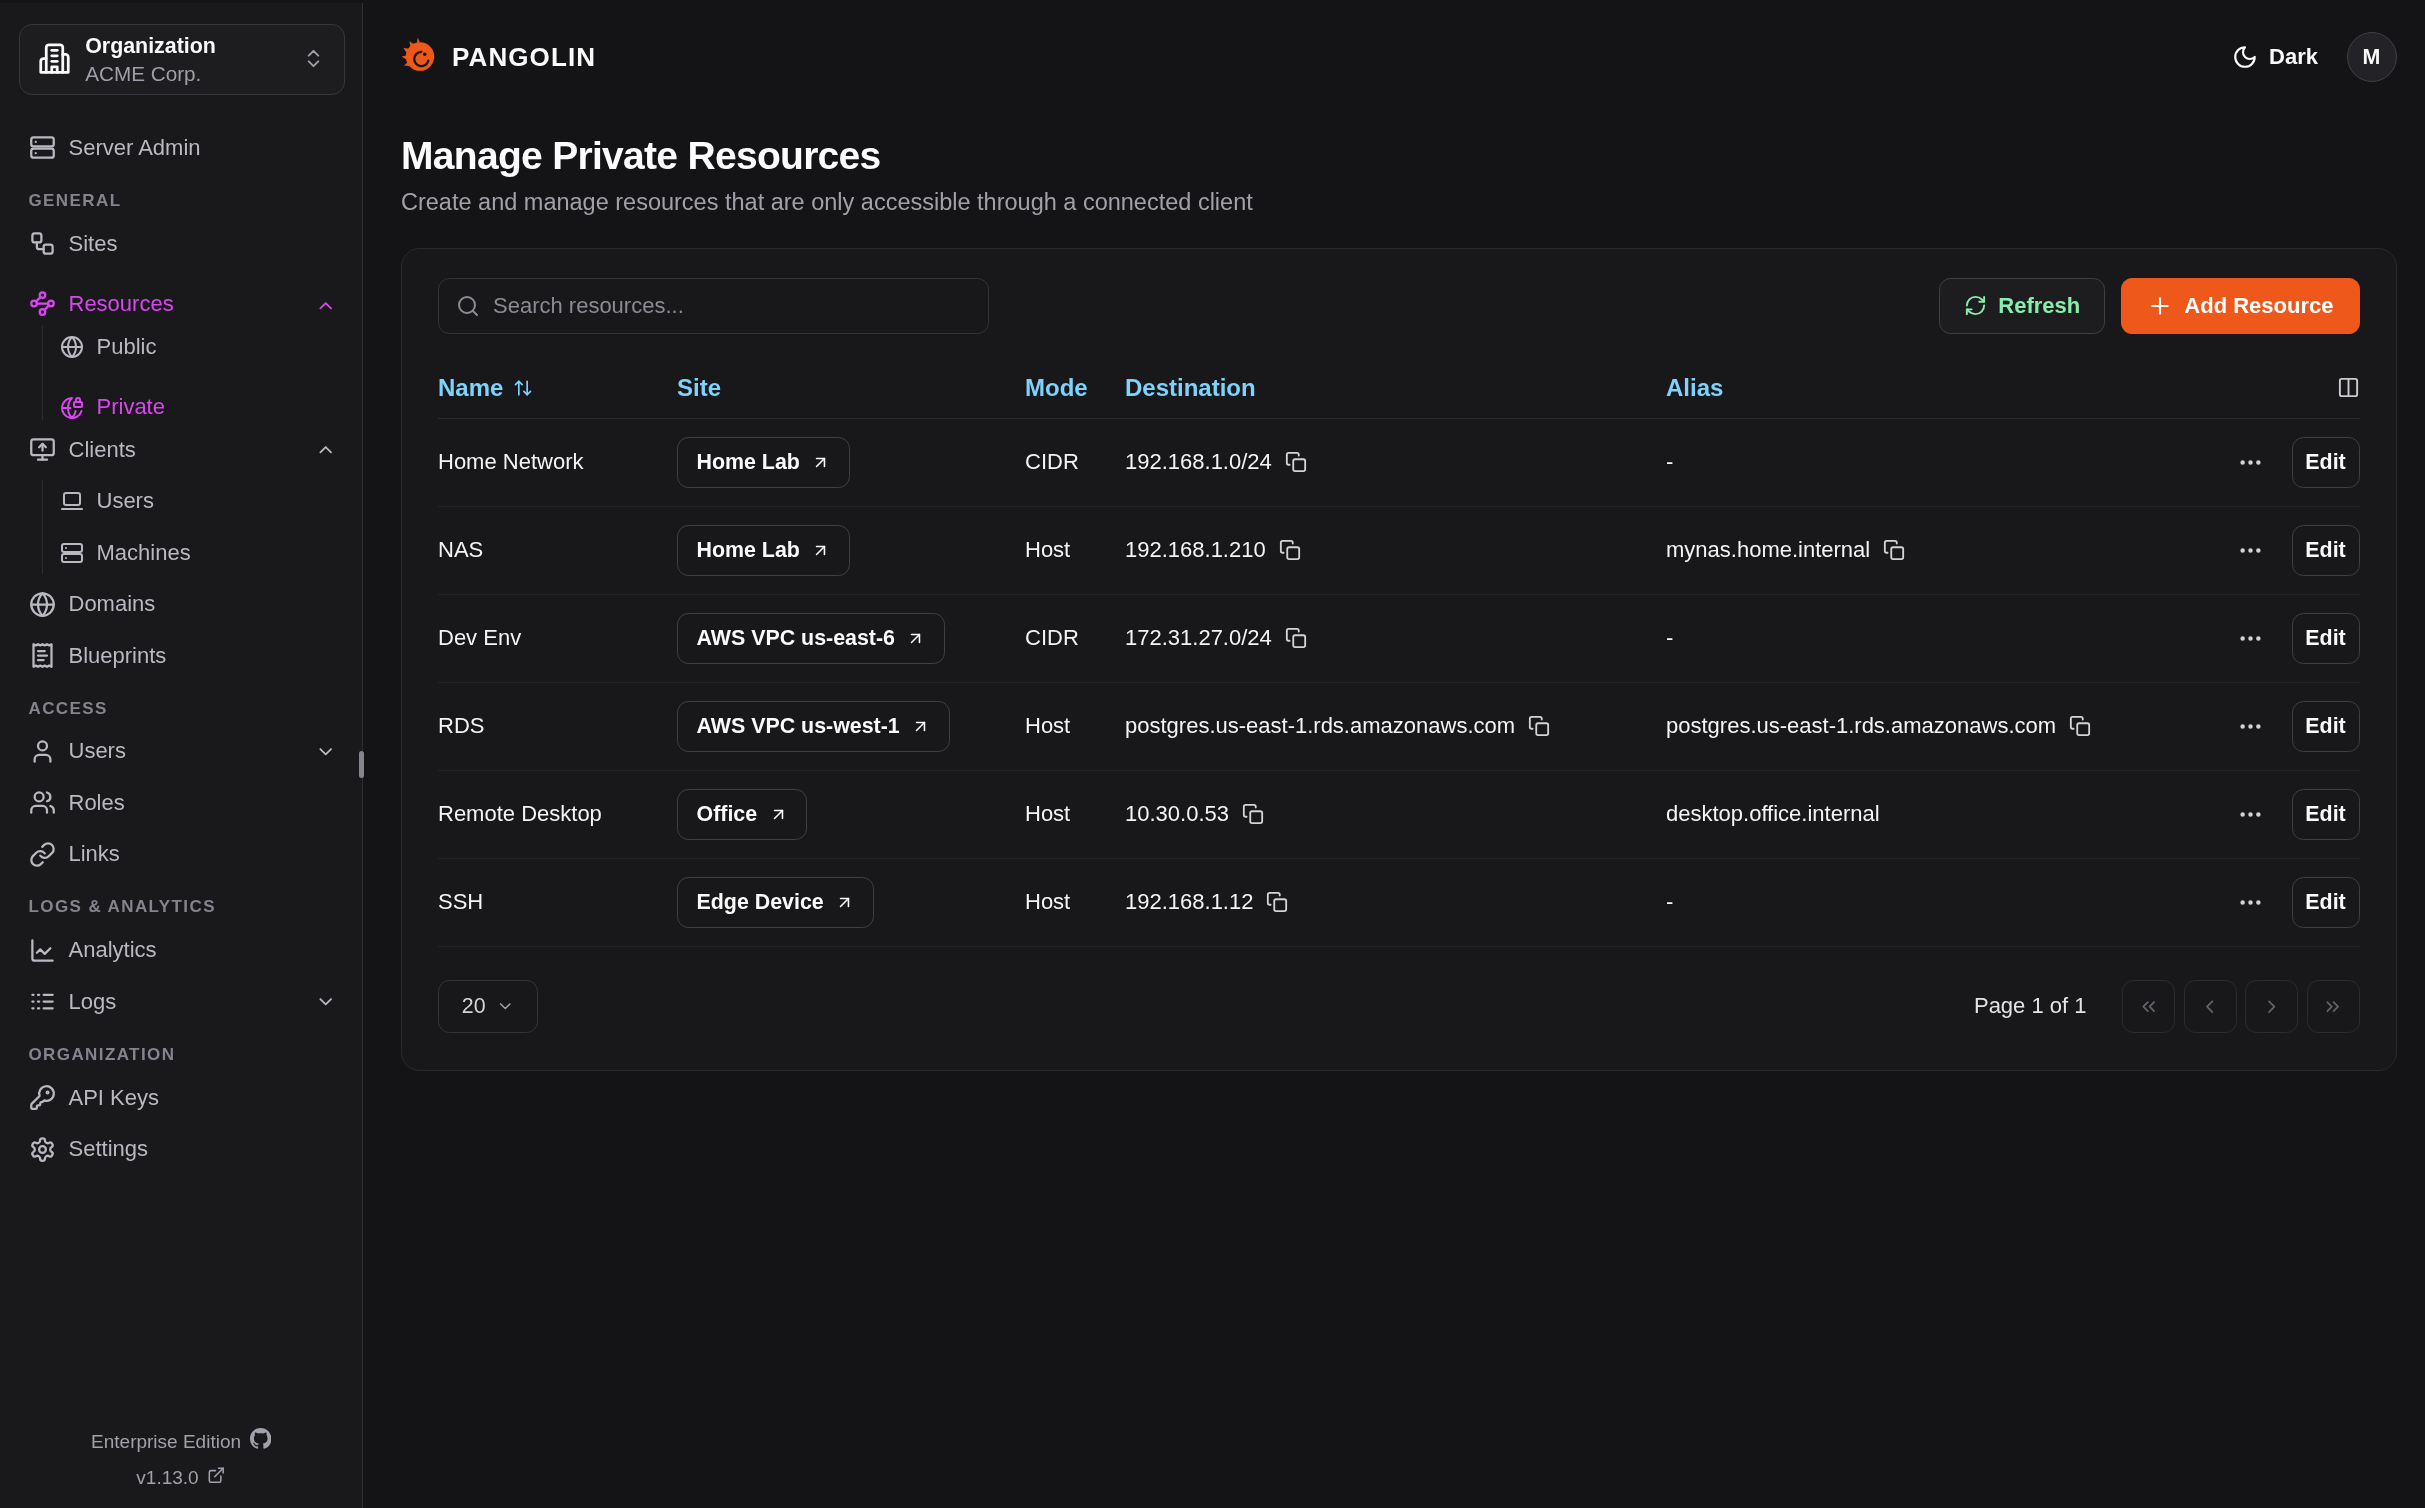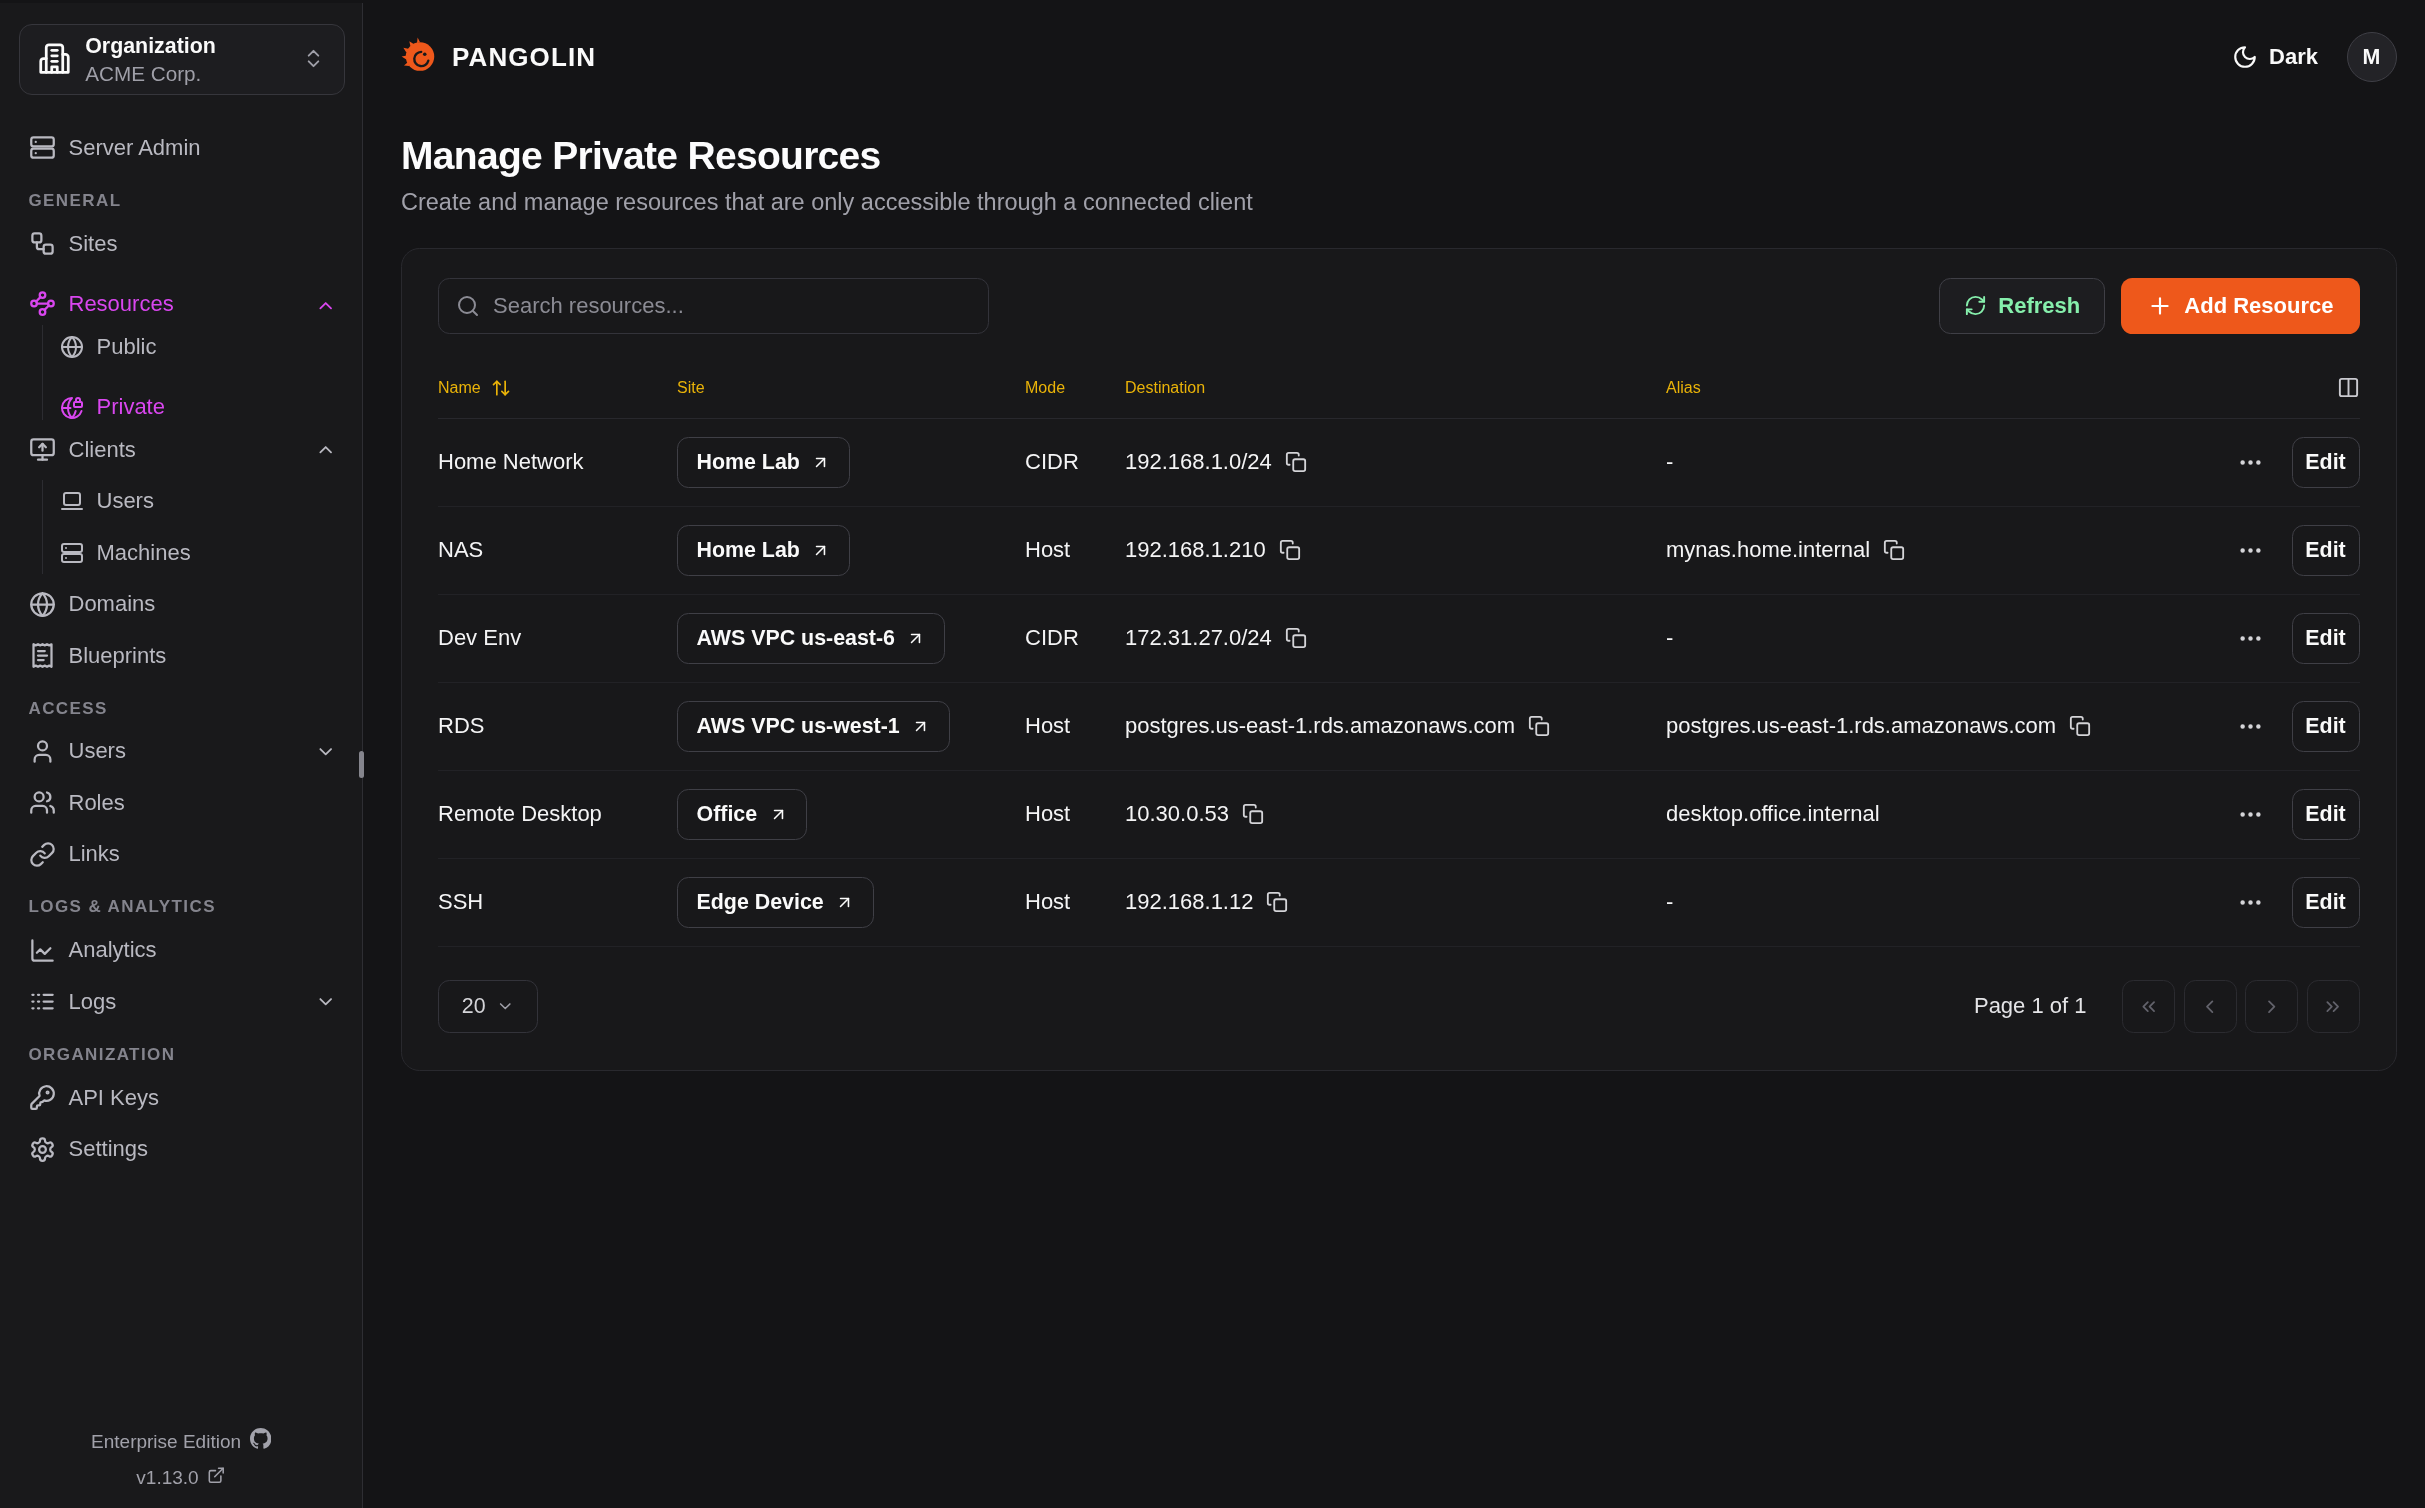--- a/index.html
+++ b/index.html
@@ -73,22 +73,22 @@
   .btn { display:inline-flex; align-items:center; justify-content:center; gap:11.4px;
     height:56px; border-radius:11.4px; font-size:22px; font-weight:600; cursor:pointer;
     font-family:inherit; }
   .btn svg { width:23px; height:23px; }
   .btn-outline { background:#1d1d20; border:1.4px solid #3f3f46; color:#86efac; padding:0 24px; }
   .btn-accent { background:#EE581B; border:none; color:#ffffff; padding:0 26px; }
   .btn-accent svg { width:26px; height:26px; }
 
   .t-head, .t-row { display:grid;
     grid-template-columns:239px 348px 100px 541px 1fr 158px; align-items:center; }
-  .t-head { margin-top:24px; height:61px; color:#eab308; font-size:16px;
-    border-bottom:1.4px solid #28282d; }
+  .t-head { margin-top:24px; height:61px; color:#7dd3fc; font-size:24px;
+    border-bottom:1.4px solid #28282d;font-weight:bold; }
   .th { display:flex; align-items:center; gap:10px; }
   .th svg { width:20px; height:20px; }
   .th-actions { justify-content:flex-end; color:#c9c9cf; }
   .th-actions svg { width:23px; height:23px; }
   .t-row { height:88px; border-bottom:1.4px solid #222226; font-size:22px; color:#f4f4f5; }
   .cell { display:flex; align-items:center; }
   .site-btn { display:inline-flex; align-items:center; gap:11.4px; height:51px; padding:0 18.5px;
     background:transparent; border:1.4px solid #3f3f46; border-radius:11.4px; color:#fafafa;
     font-size:21.4px; font-weight:600; cursor:pointer; font-family:inherit; }
   .site-btn svg { width:19px; height:19px; }

